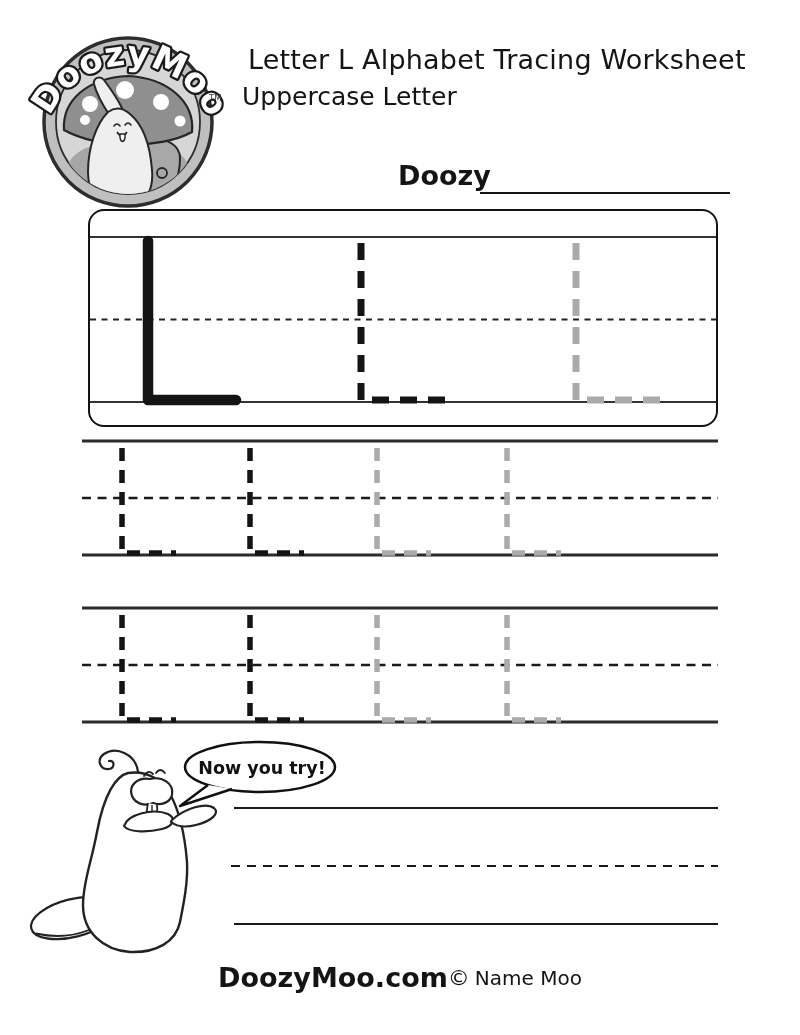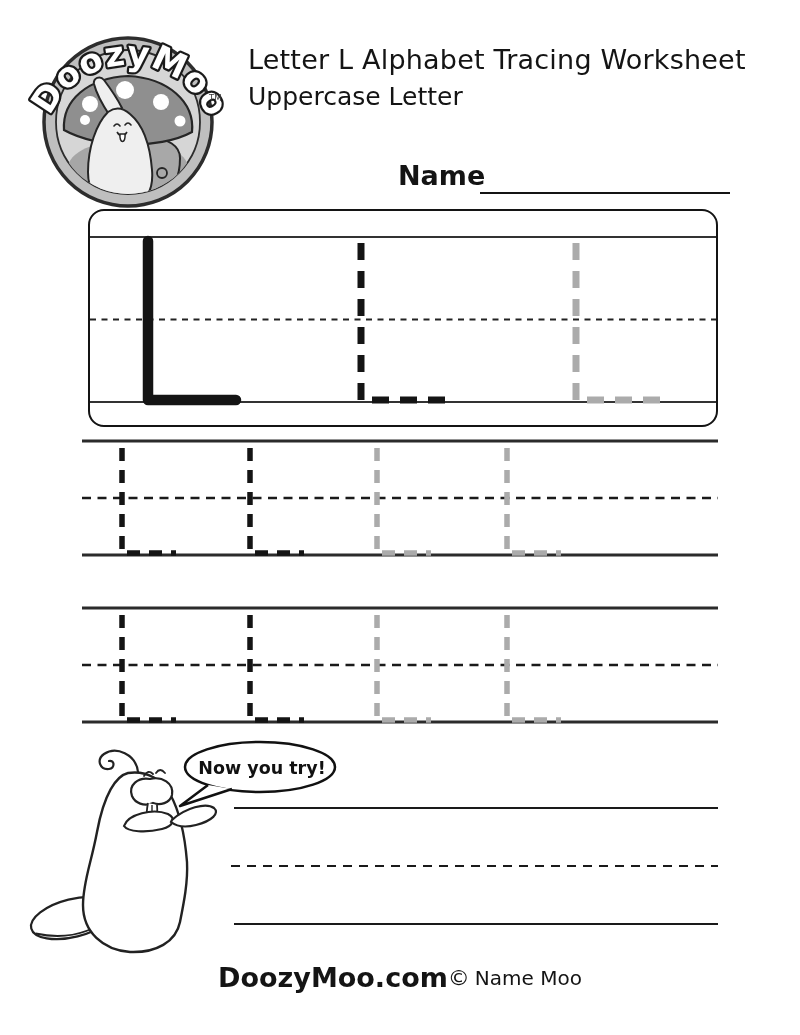--- a/index.html
+++ b/index.html
@@ -1,20 +1,20 @@
 <!DOCTYPE html>
 <html><head>
 <meta charset="utf-8">
 <style>
   html,body{margin:0;padding:0;background:#fff;}
   .page{position:relative;width:800px;height:1035px;background:#ffffff;overflow:hidden;
         font-family:"DejaVu Sans","Liberation Sans",sans-serif;color:#141414;}
   .abs{position:absolute;}
   .title1{left:248px;top:44px;font-size:27px;font-weight:400;letter-spacing:0.2px;}
-  .title2{left:248px;top:82px;font-size:25px;font-weight:400;}
+  .title2{left:242px;top:82px;font-size:25px;font-weight:400;}
   .name-label{left:398px;top:160px;font-size:27px;font-weight:600;}
   .name-line{left:480px;top:192px;width:250px;border-top:2.5px solid #141414;}
   .practice-box{left:88px;top:209px;width:626px;height:214px;border:2.5px solid #141414;border-radius:16px;}
   .footer{top:962px;left:0;width:100%;display:flex;justify-content:center;align-items:center;}
   .footer .site{font-size:27px;font-weight:700;}
   .footer .copy{display:flex;align-items:center;gap:5px;font-size:20px;font-weight:400;}
   .footer .copy .sym{font-size:22px;}
   svg{display:block;}
   text{font-family:"DejaVu Sans","Liberation Sans",sans-serif;}
 </style>
@@ -57,21 +57,21 @@
     </g>
     <text font-size="34" font-weight="700" fill="#ffffff" stroke="#1a1a1a" stroke-width="4.5" style="paint-order:stroke;letter-spacing:0.5px" stroke-linejoin="round">
       <textPath href="#logoArc" startOffset="6">DoozyMoo</textPath>
     </text>
     <text x="181" y="83" font-size="8.5" fill="#3a3a3a">TM</text>
   </svg>
 
   <div class="abs title1">Letter L Alphabet Tracing Worksheet</div>
   <div class="abs title2">Uppercase Letter</div>
 
-  <div class="abs name-label">Name</div>
+  <div class="abs name-label">Doozy</div>
   <div class="abs name-line"></div>
 
   <div class="abs practice-box">
     <svg width="626" height="214" viewBox="0 0 626 214">
       <line x1="0" y1="26" x2="626" y2="26" stroke="#333" stroke-width="1.8"></line>
       <line x1="0" y1="108.5" x2="626" y2="108.5" stroke="#222" stroke-width="2" stroke-dasharray="6 5.5"></line>
       <line x1="0" y1="191" x2="626" y2="191" stroke="#333" stroke-width="1.8"></line>
       <path d="M 58,30 V 189 H 146" fill="none" stroke="#141414" stroke-width="10.5" stroke-linecap="round" stroke-linejoin="round"></path>
       <path d="M 271,32 V 189 H 356" fill="none" stroke="#141414" stroke-width="7" stroke-dasharray="17 11"></path>
       <path d="M 486,32 V 189 H 571" fill="none" stroke="#ababab" stroke-width="7" stroke-dasharray="17 11"></path>

